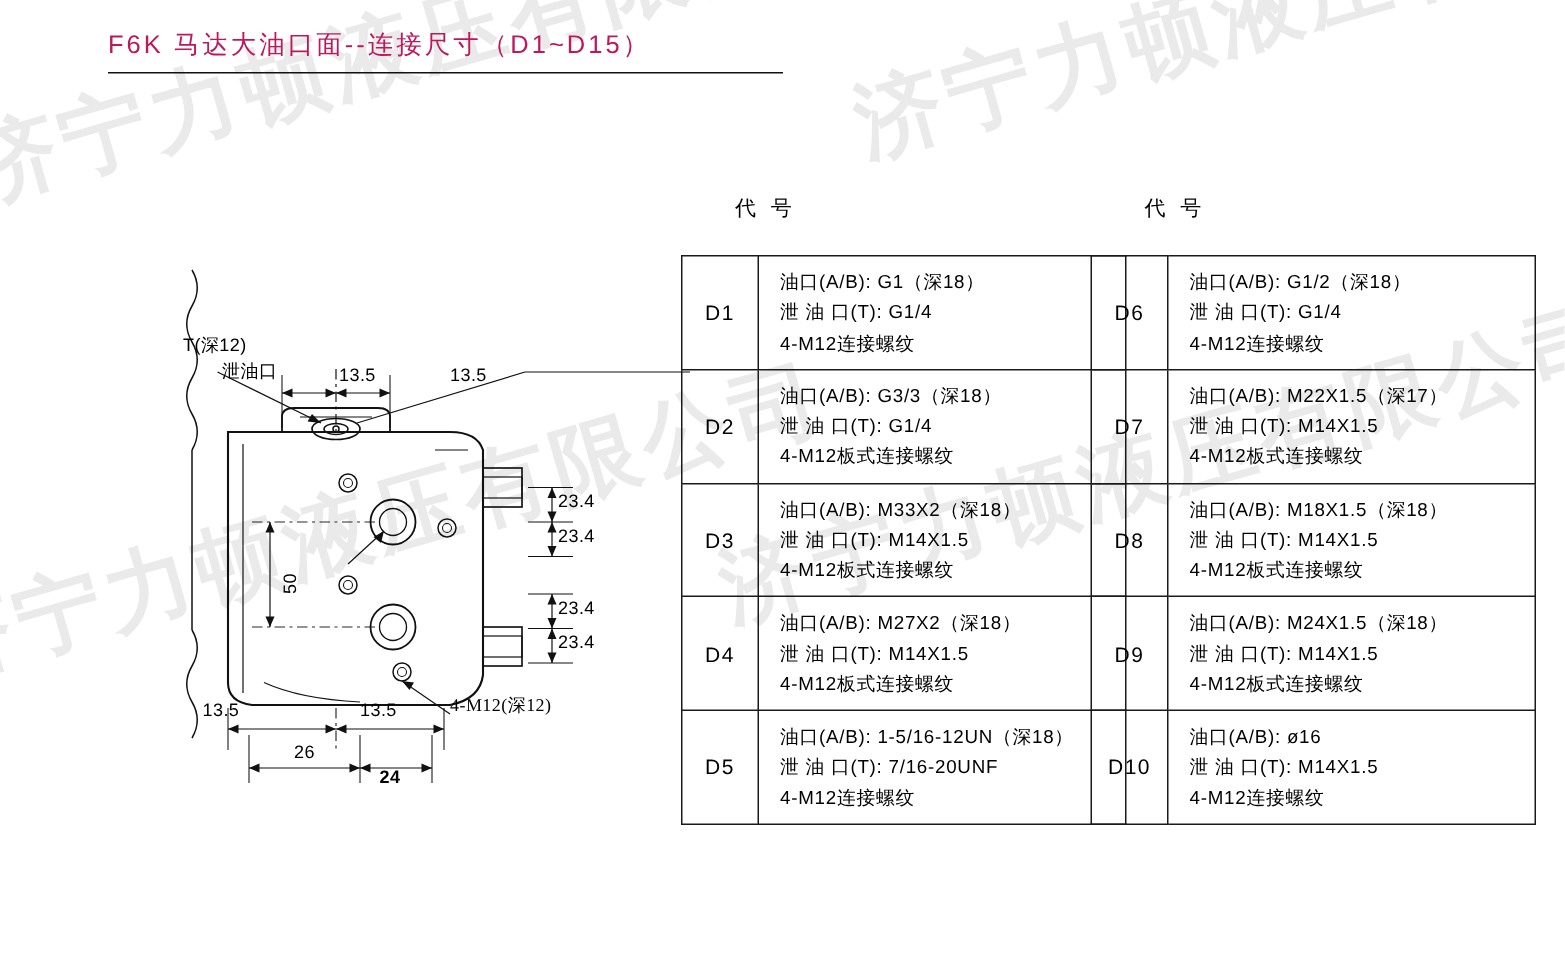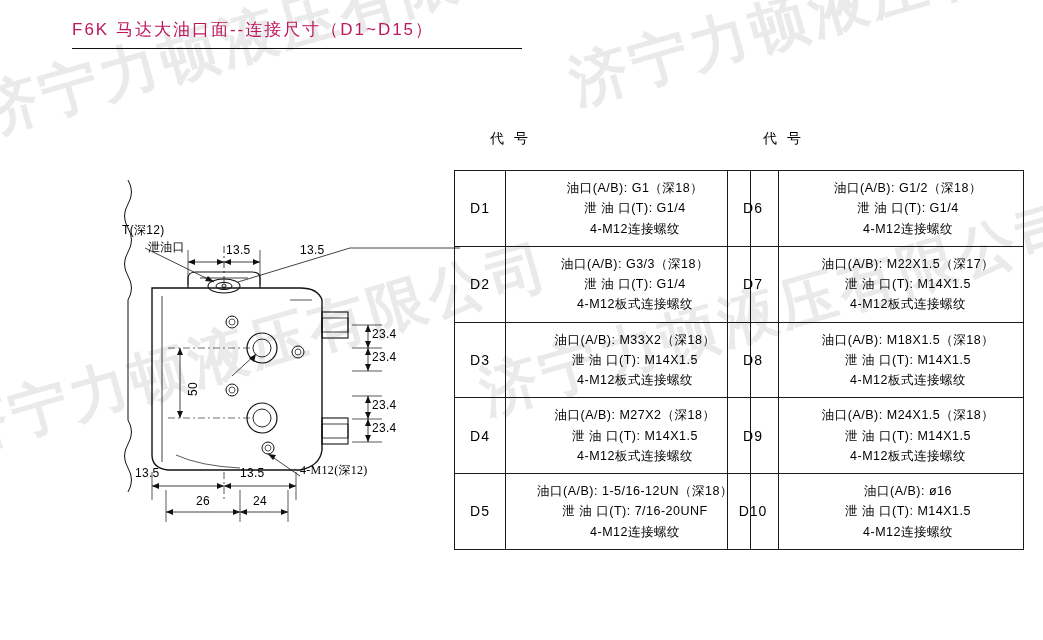--- a/index.html
+++ b/index.html
@@ -60,21 +60,20 @@
   
   .tbl {
     position: absolute;
     border-collapse: collapse;
     z-index: 10;
     background: transparent;
   }
   .tbl td {
     border: 1px solid #1a1a1a;
     vertical-align: middle;
-    text-align: center;
   }
   .code-cell {
     width: 48px;
     text-align: center;
     font-size: 14px;
     letter-spacing: 1px;
   }
   .spec-cell {
     width: 230px;
     padding: 7px 0 7px 14px;
@@ -239,21 +238,21 @@
 <div class="lbl" style="left:226px; top:243px;">13.5</div>
 <div class="lbl" style="left:300px; top:243px;">13.5</div>
 <div class="lbl" style="left:372px; top:327px;">23.4</div>
 <div class="lbl" style="left:372px; top:350px;">23.4</div>
 <div class="lbl" style="left:372px; top:398px;">23.4</div>
 <div class="lbl rot" style="left:186px; top:396px;">50</div>
 <div class="lbl" style="left:372px; top:421px;">23.4</div>
 <div class="lbl" style="left:135px; top:466px;">13.5</div>
 <div class="lbl" style="left:240px; top:466px;">13.5</div>
 <div class="lbl" style="left:196px; top:494px;">26</div>
-<div class="lbl" style="left:253px; top:494px;">24</div>
+<div class="lbl" style="left:253px; top:511px;font-weight:bold;">24</div>
 <div class="lbl" style="left:300px; top:462px;font-family:Liberation Serif, serif;">4-M12(深12)</div>
 
 <div class="col-header" style="left:458px; top:130px;">代 号</div>
 <div class="col-header" style="left:731px; top:130px;">代 号</div>
 
 <table class="tbl" style="left:454px; top:170px;">
   <tbody>
     <tr>
       <td class="code-cell">D1</td>
       <td class="spec-cell">

